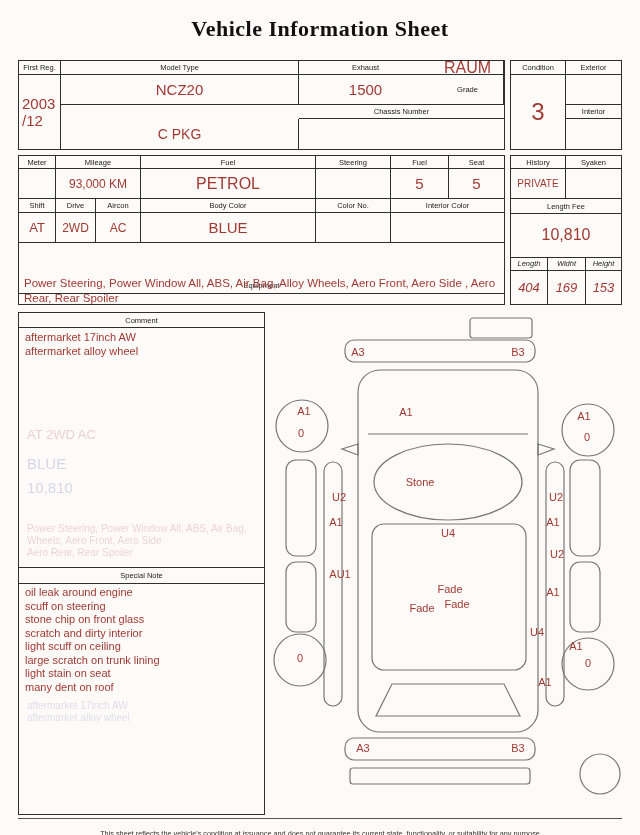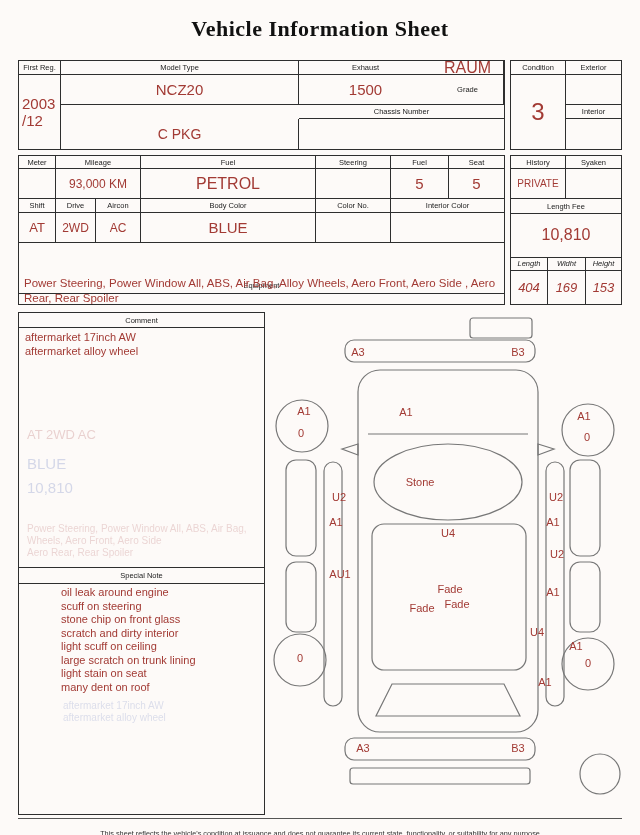--- a/index.html
+++ b/index.html
@@ -25,21 +25,21 @@
   .f10{font-size:10px;} .f12{font-size:12px;} .f13{font-size:13px;}
   .f14{font-size:14px;} .f15{font-size:15px;} .f16{font-size:16px;} .f24{font-size:24px;}
   .band{position:absolute;left:0;right:0;height:14px;border-bottom:1px solid var(--line);
         display:flex;align-items:center;justify-content:center;}
   .band.topline{border-top:1px solid var(--line);}
   .firstreg{flex-direction:column;align-items:flex-start !important;
             padding-left:3px;line-height:1.15;font-size:15px;}
   #equip-text{position:absolute;left:0;right:0;top:102px;bottom:0;padding:18px 5px;
               font-size:11.5px;line-height:1.3;color:var(--accent);text-align:left;box-sizing:border-box;}
   #comment-area{position:absolute;left:0;right:0;top:14px;height:240px;overflow:hidden;}
-  #note-area{position:absolute;left:0;right:0;top:269px;bottom:0;overflow:hidden;margin-left:36px;}
+  #note-area{position:absolute;left:0;right:0;top:269px;bottom:0;overflow:hidden;}
   .cline,.nline{display:block;font-size:11px;line-height:13.5px;color:var(--accent);
                 padding-left:6px;}
   #comment-lines,#note-lines{padding-top:4px;display:block;}
   .gline{position:absolute;left:8px;white-space:nowrap;opacity:.38;font-size:10px;}
   #diagram{position:absolute;left:270px;top:312px;width:360px;height:500px;}
   #diagram svg{position:absolute;left:0;top:0;}
   .dlabel{position:absolute;transform:translate(-50%,-50%);font-size:11px;
           color:var(--accent);white-space:nowrap;}
   #footer{position:absolute;left:18px;top:818px;width:604px;border-top:1px solid #555;
           text-align:center;font-size:7.3px;color:#333;padding-top:10px;}

